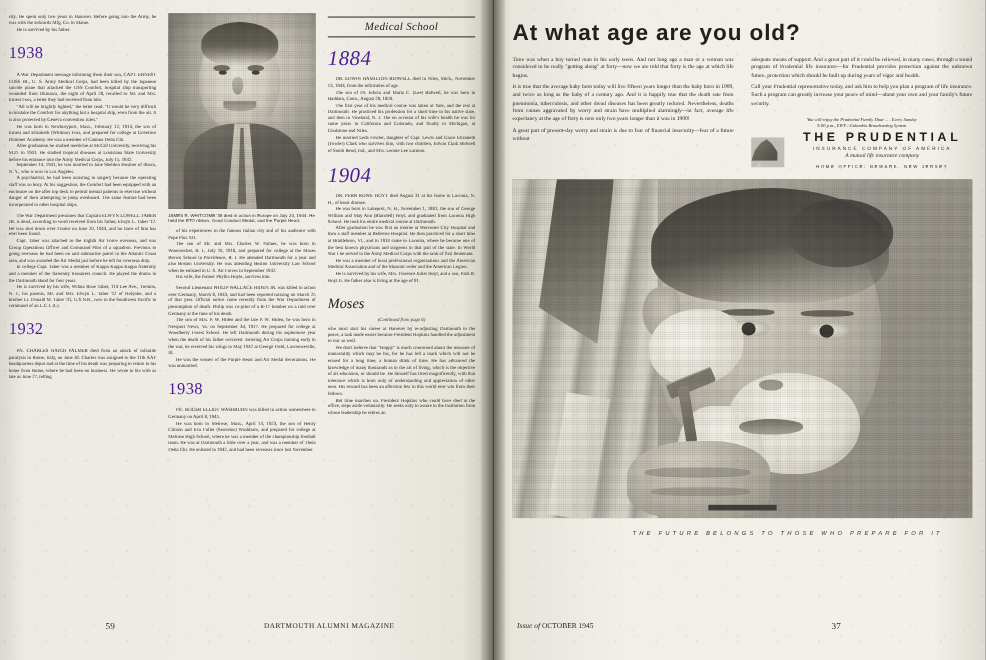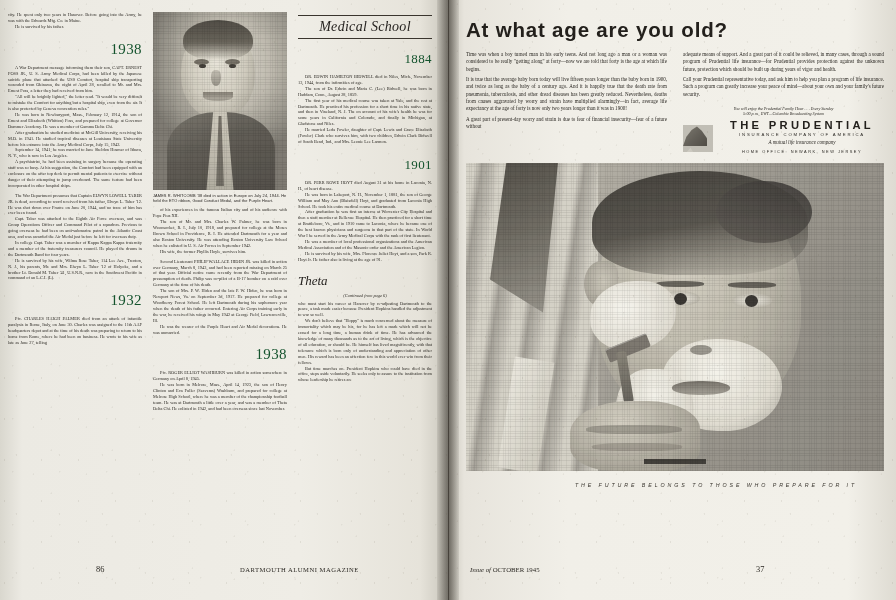--- a/index.html
+++ b/index.html
@@ -29,27 +29,27 @@
 
   
   #left-cols{position:absolute;left:8px;top:12px;width:424px;height:530px;
      display:flex;gap:11px;}
   .col{width:134px;}
   .bodytext{font-size:4.35px;line-height:5.9px;text-align:justify;
      color:#2b2823;letter-spacing:.01px;}
   .bodytext p{margin:0;text-indent:7px;}
   .bodytext p.noind{text-indent:0;}
 
-  .year{text-align:right;font-size:15px;line-height:17px;color:#14532d;
+  .year{text-align:left;font-size:15px;line-height:17px;color:#4c1d95;
      margin:11px 0 7px;letter-spacing:.4px;font-family:"Liberation Serif",serif;}
-  .year.small{font-size:13px;}
+  .year.small{font-size:19px;font-style:italic;}
 
   .secthead{text-align:center;margin:0 0 6px;}
   .secthead .rule{height:1px;background:#3a352e;margin:3px 0;}
-  .secthead .nm{font-style:italic;font-size:14px;color:#262320;letter-spacing:.3px;}
+  .secthead .nm{font-style:italic;font-size:10px;color:#262320;letter-spacing:.3px;}
   .press-h{font-style:italic;font-size:13px;color:#262320;margin:10px 0 4px;}
   .contin{text-align:center;font-style:italic;font-size:4.4px;color:#33302a;margin:0 0 3px;}
 
   
   .photo-wrap{margin:0 0 4px;}
   .halftone{width:134px;height:178px;position:relative;overflow:hidden;
      background:#8d8a80;}
   .halftone .hp{position:absolute;}
   .caption{font-family:"Liberation Sans",sans-serif;font-size:3.9px;
      line-height:5.2px;color:#262320;letter-spacing:.12px;margin-top:3px;}
@@ -195,30 +195,30 @@
       </div>
 
       <div class="year small">1884</div>
       <div class="bodytext">
         <p>DR. EDWIN HAMILTON BIDWELL died in Niles, Mich., November 13, 1944, from the infirmities of age.</p>
         <p>The son of Dr. Edwin and Maria C. (Lee) Bidwell, he was born in Haddam, Conn., August 28, 1859.</p>
         <p>The first year of his medical course was taken at Yale, and the rest at Dartmouth. He practiced his profession for a short time in his native state, and then in Vineland, N. J. The on account of his wife's health he was for some years in California and Colorado, and finally in Michigan, at Gladstone and Niles.</p>
         <p>He married Leda Fowler, daughter of Capt. Lewis and Grace Elizabeth (Fowler) Clark who survives him, with two children, Edwin Clark Bidwell of South Bend, Ind., and Mrs. Leonie Lee Larmon.</p>
       </div>
 
-      <div class="year small">1901</div>
+      <div class="year small">1904</div>
       <div class="bodytext">
         <p>DR. PERR ROWE HOYT died August 31 at his home in Laconia, N. H., of heart disease.</p>
         <p>He was born in Lakeport, N. H., November 1, 1881, the son of George William and May Ann (Blaisdell) Hoyt, and graduated from Laconia High School. He took his entire medical course at Dartmouth.</p>
         <p>After graduation he was first an interne at Worcester City Hospital and then a staff member at Bellevue Hospital. He then practiced for a short time at Brattleboro, Vt., and in 1910 came to Laconia, where he became one of the best known physicians and surgeons in that part of the state. In World War I he served in the Army Medical Corps with the rank of first lieutenant.</p>
         <p>He was a member of local professional organizations and the American Medical Association and of the Masonic order and the American Legion.</p>
         <p>He is survived by his wife, Mrs. Florence Juliet Hoyt, and a son, Park R. Hoyt Jr. He father also is living at the age of 91.</p>
       </div>
 
-      <div class="press-h">Theta</div>
+      <div class="press-h">Moses</div>
       <div class="contin">(Continued from page 6)</div>
       <div class="bodytext">
         <p class="noind">who must start his career at Hanover by re-adjusting Dartmouth to the peace, a task made easier because President Hopkins handled the adjustment to war so well.</p>
         <p>We don't believe that "Hoppy" is much concerned about the measure of immortality which may be his, for he has left a mark which will not be erased for a long time, a human drink of time. He has advanced the knowledge of many thousands as to the art of living, which is the objective of all education, or should be. He himself has lived magnificently, with that tolerance which is born only of understanding and appreciation of other men. His reward has been an affection few in this world ever win from their fellows.</p>
         <p>But time marches on. President Hopkins who could have died in the office, steps aside voluntarily. He seeks only to assure to the institution from whose leadership he retires an</p>
       </div>
     </div>
   </div>
 
   <div id="ad">
@@ -316,21 +316,21 @@
           background:linear-gradient(100deg,#e6e3d8,#c8c4b7);transform:rotate(9deg);"></div>
 
       <div class="hp" style="left:178px;top:296px;width:62px;height:5px;background:#2b2822;"></div>
       <div class="dots"></div>
       <div class="dots2"></div>
     </div>
 
     <div id="ad-tag">THE FUTURE BELONGS TO THOSE WHO PREPARE FOR IT</div>
   </div>
 
-  <div class="folio" id="folio-86">86</div>
+  <div class="folio" id="folio-86">59</div>
   <div id="mag-name">DARTMOUTH ALUMNI MAGAZINE</div>
   <div id="issue">
     <span>Issue of </span><span class="sc2">OCTOBER 1945</span>
   </div>
   <div class="folio" id="folio-87">37</div>
 
   <div id="grain"></div>
 </div>
 
 </body></html>

